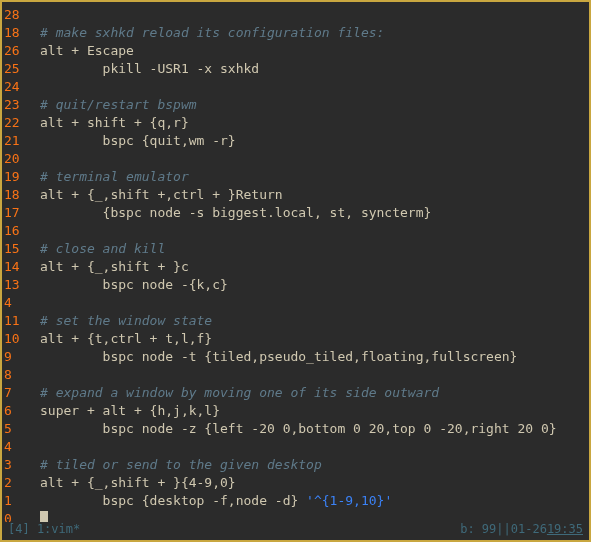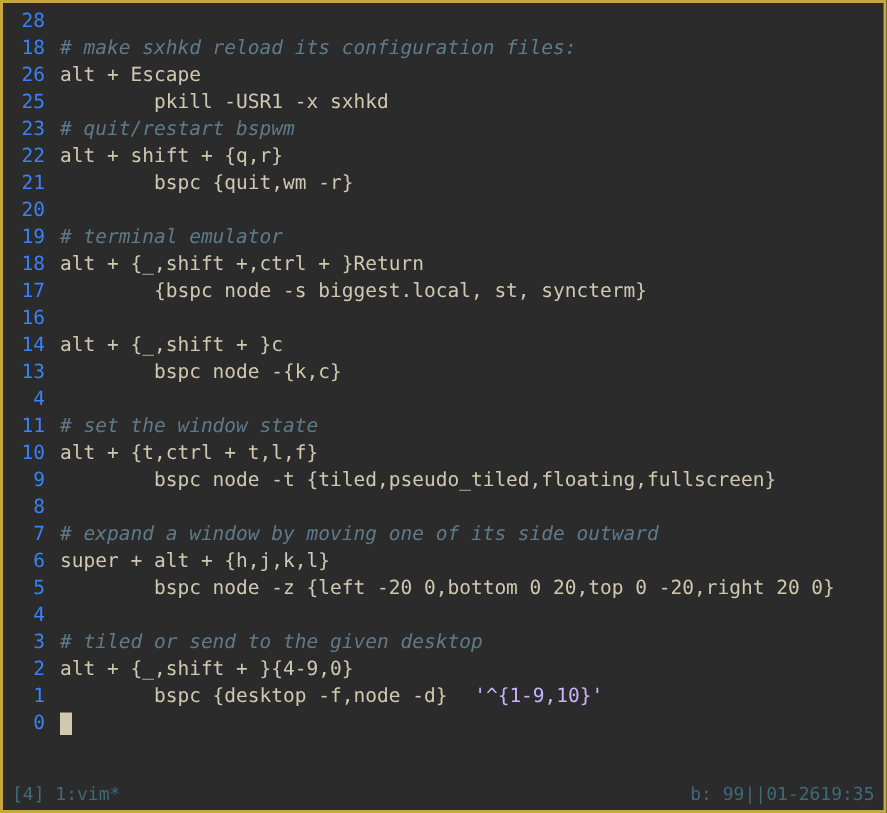--- a/index.html
+++ b/index.html
@@ -14,66 +14,68 @@
     position: relative;
   }
   .editor {
     padding: 4px 2px 4px 2px;
     height: 520px;
     overflow: hidden;
   }
   .row { display: flex; white-space: pre; }
   .ln {
     width: 28px;
-    text-align: right;
-    color: #3b82f6;
+    text-align: left;
+    color: #f97316;
     flex: 0 0 28px;
     padding-right: 2px;
     user-select: none;
   }
   .gap { width: 8px; flex: 0 0 8px; }
   .code { flex: 1 1 auto; }
   .cmt { color: #5f7a8a; font-style: italic; }
   .kw  { color: #d0c8b0; }
-  .str { color: #c4b5fd; margin-left: 10px; }
+  .str { color: #3b82f6; }
   .cursor-block {
     display: inline-block;
     width: 8px; height: 15px;
     background: #d0c8b0;
     vertical-align: text-bottom;
   }
   .statusbar {
     position: absolute;
     left: 2px; right: 2px; bottom: 2px;
     height: 18px;
     color: #3f6a7a;
     font-size: 12px;
     display: flex;
     align-items: center;
     padding: 0 4px;
   }
   .statusbar .spacer { flex: 1; }
-  .underline { }
+  .underline { text-decoration: underline; }
 </style>
 </head>
 <body>
 
 <div class="editor" id="editor">
     <div class="row"><span class="ln">28</span><span class="gap"></span><span class="code"></span></div>
     <div class="row"><span class="ln">18</span><span class="gap"></span><span class="code"><span class="cmt"># make sxhkd reload its configuration files:</span></span></div>
     <div class="row"><span class="ln">26</span><span class="gap"></span><span class="code"><span class="kw">alt + Escape</span></span></div>
     <div class="row"><span class="ln">25</span><span class="gap"></span><span class="code"><span class="kw">        pkill -USR1 -x sxhkd</span></span></div>
+    <div class="row"><span class="ln">24</span><span class="gap"></span><span class="code"></span></div>
     <div class="row"><span class="ln">23</span><span class="gap"></span><span class="code"><span class="cmt"># quit/restart bspwm</span></span></div>
     <div class="row"><span class="ln">22</span><span class="gap"></span><span class="code"><span class="kw">alt + shift + {q,r}</span></span></div>
     <div class="row"><span class="ln">21</span><span class="gap"></span><span class="code"><span class="kw">        bspc {quit,wm -r}</span></span></div>
     <div class="row"><span class="ln">20</span><span class="gap"></span><span class="code"></span></div>
     <div class="row"><span class="ln">19</span><span class="gap"></span><span class="code"><span class="cmt"># terminal emulator</span></span></div>
     <div class="row"><span class="ln">18</span><span class="gap"></span><span class="code"><span class="kw">alt + {_,shift +,ctrl + }Return</span></span></div>
     <div class="row"><span class="ln">17</span><span class="gap"></span><span class="code"><span class="kw">        {bspc node -s biggest.local, st, syncterm}</span></span></div>
     <div class="row"><span class="ln">16</span><span class="gap"></span><span class="code"></span></div>
+    <div class="row"><span class="ln">15</span><span class="gap"></span><span class="code"><span class="cmt"># close and kill</span></span></div>
     <div class="row"><span class="ln">14</span><span class="gap"></span><span class="code"><span class="kw">alt + {_,shift + }c</span></span></div>
     <div class="row"><span class="ln">13</span><span class="gap"></span><span class="code"><span class="kw">        bspc node -{k,c}</span></span></div>
     <div class="row"><span class="ln">4</span><span class="gap"></span><span class="code"></span></div>
     <div class="row"><span class="ln">11</span><span class="gap"></span><span class="code"><span class="cmt"># set the window state</span></span></div>
     <div class="row"><span class="ln">10</span><span class="gap"></span><span class="code"><span class="kw">alt + {t,ctrl + t,l,f}</span></span></div>
     <div class="row"><span class="ln">9</span><span class="gap"></span><span class="code"><span class="kw">        bspc node -t {tiled,pseudo_tiled,floating,fullscreen}</span></span></div>
     <div class="row"><span class="ln">8</span><span class="gap"></span><span class="code"></span></div>
     <div class="row"><span class="ln">7</span><span class="gap"></span><span class="code"><span class="cmt"># expand a window by moving one of its side outward</span></span></div>
     <div class="row"><span class="ln">6</span><span class="gap"></span><span class="code"><span class="kw">super + alt + {h,j,k,l}</span></span></div>
     <div class="row"><span class="ln">5</span><span class="gap"></span><span class="code"><span class="kw">        bspc node -z {left -20 0,bottom 0 20,top 0 -20,right 20 0}</span></span></div>

